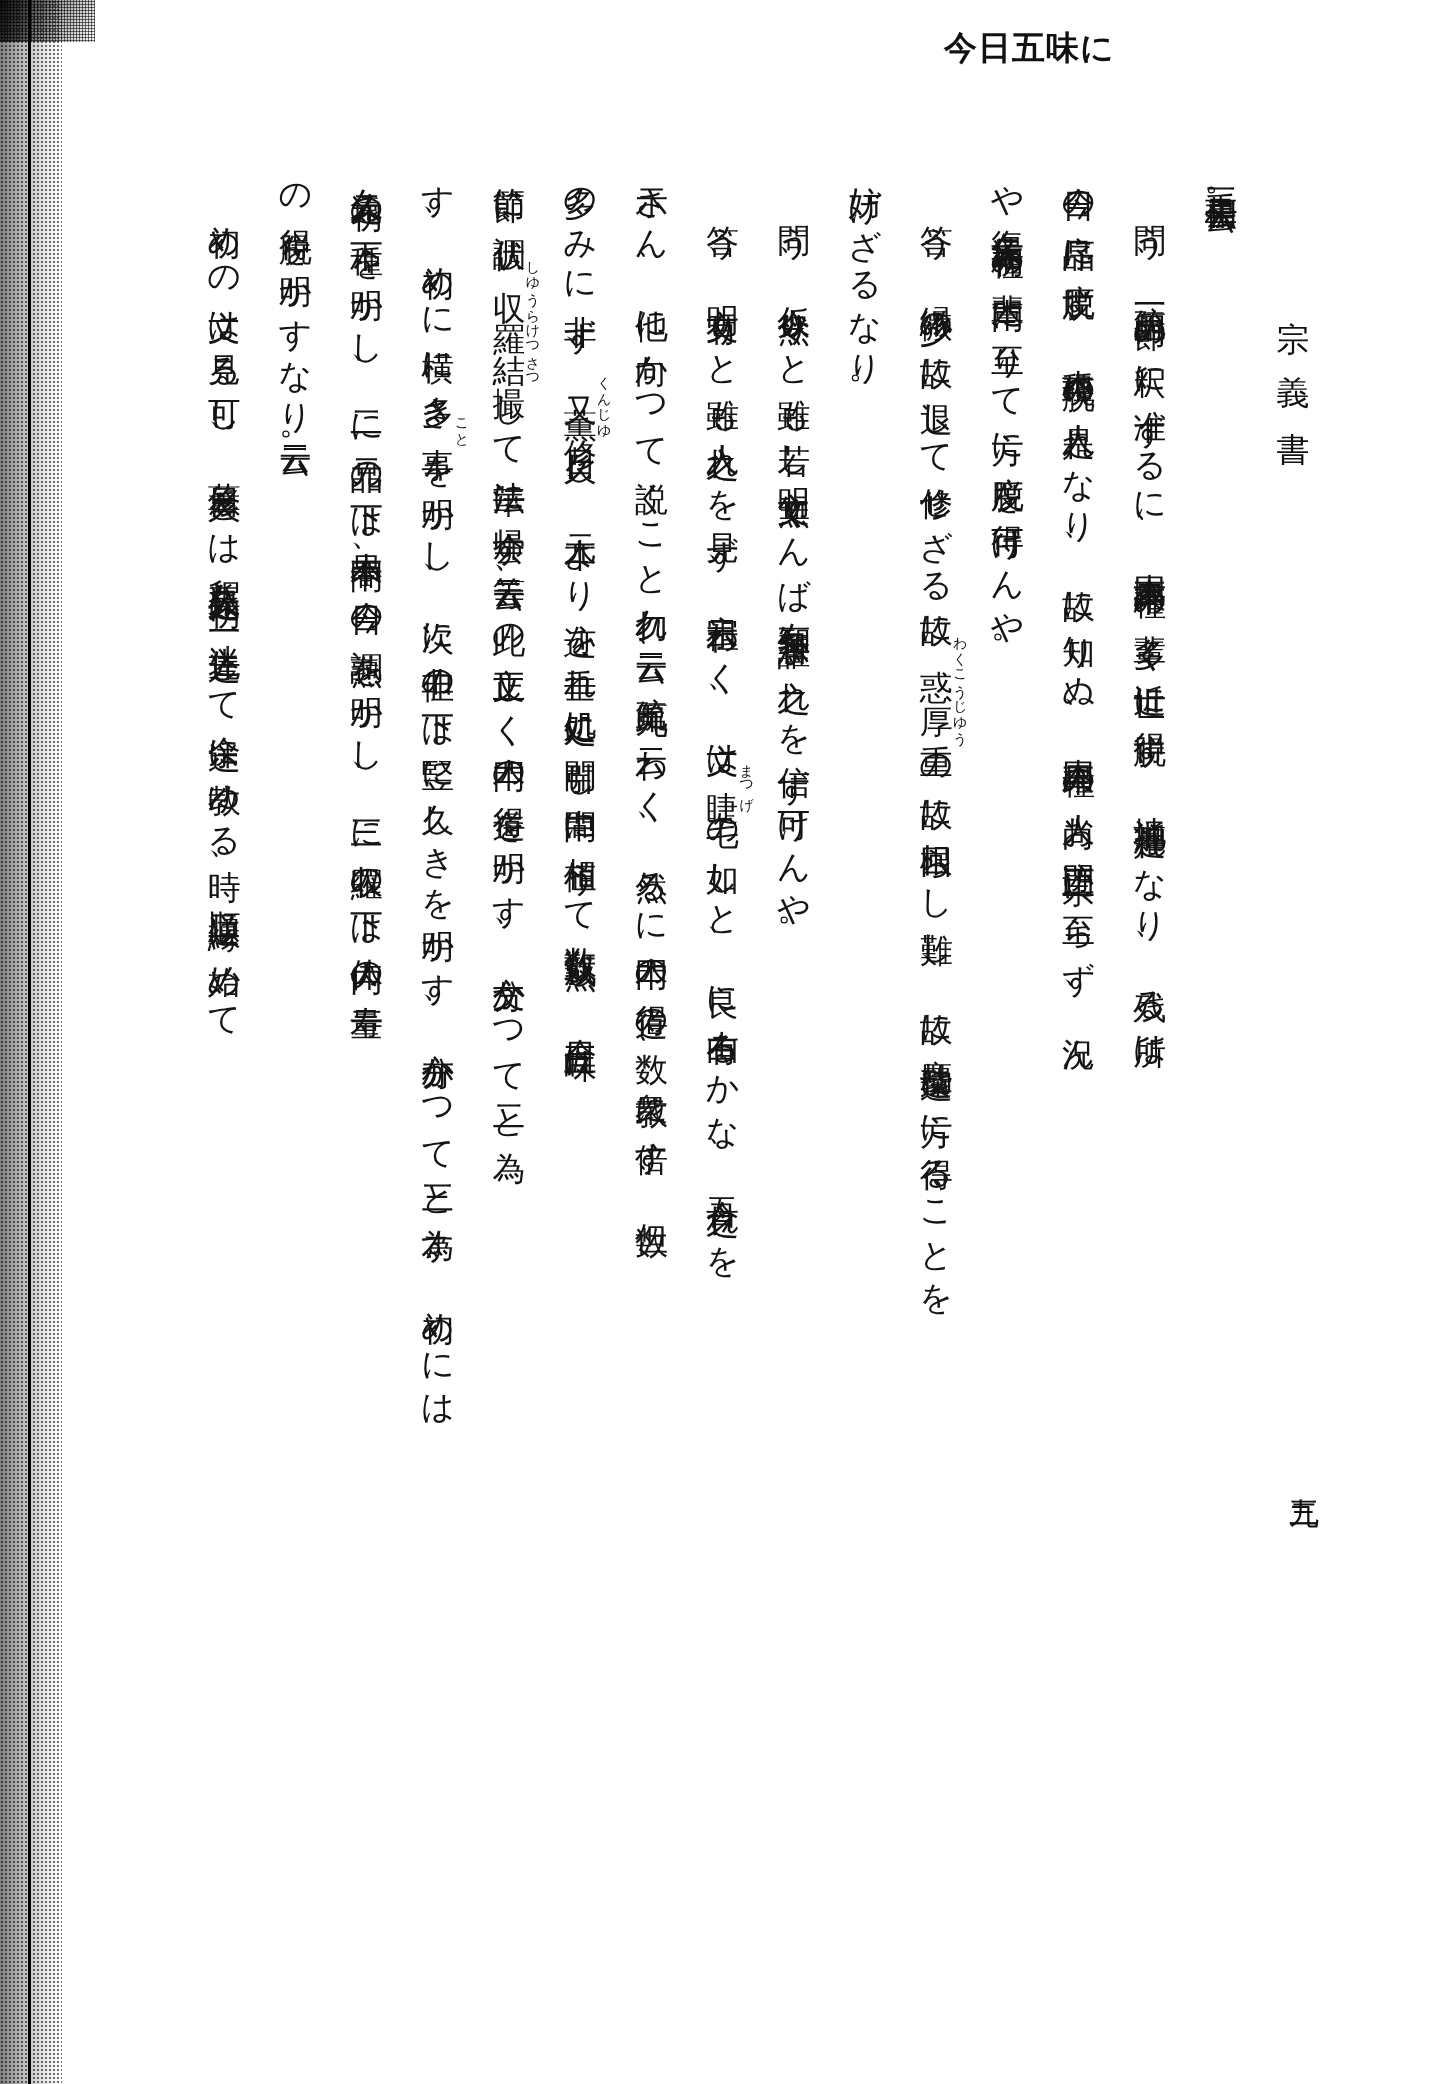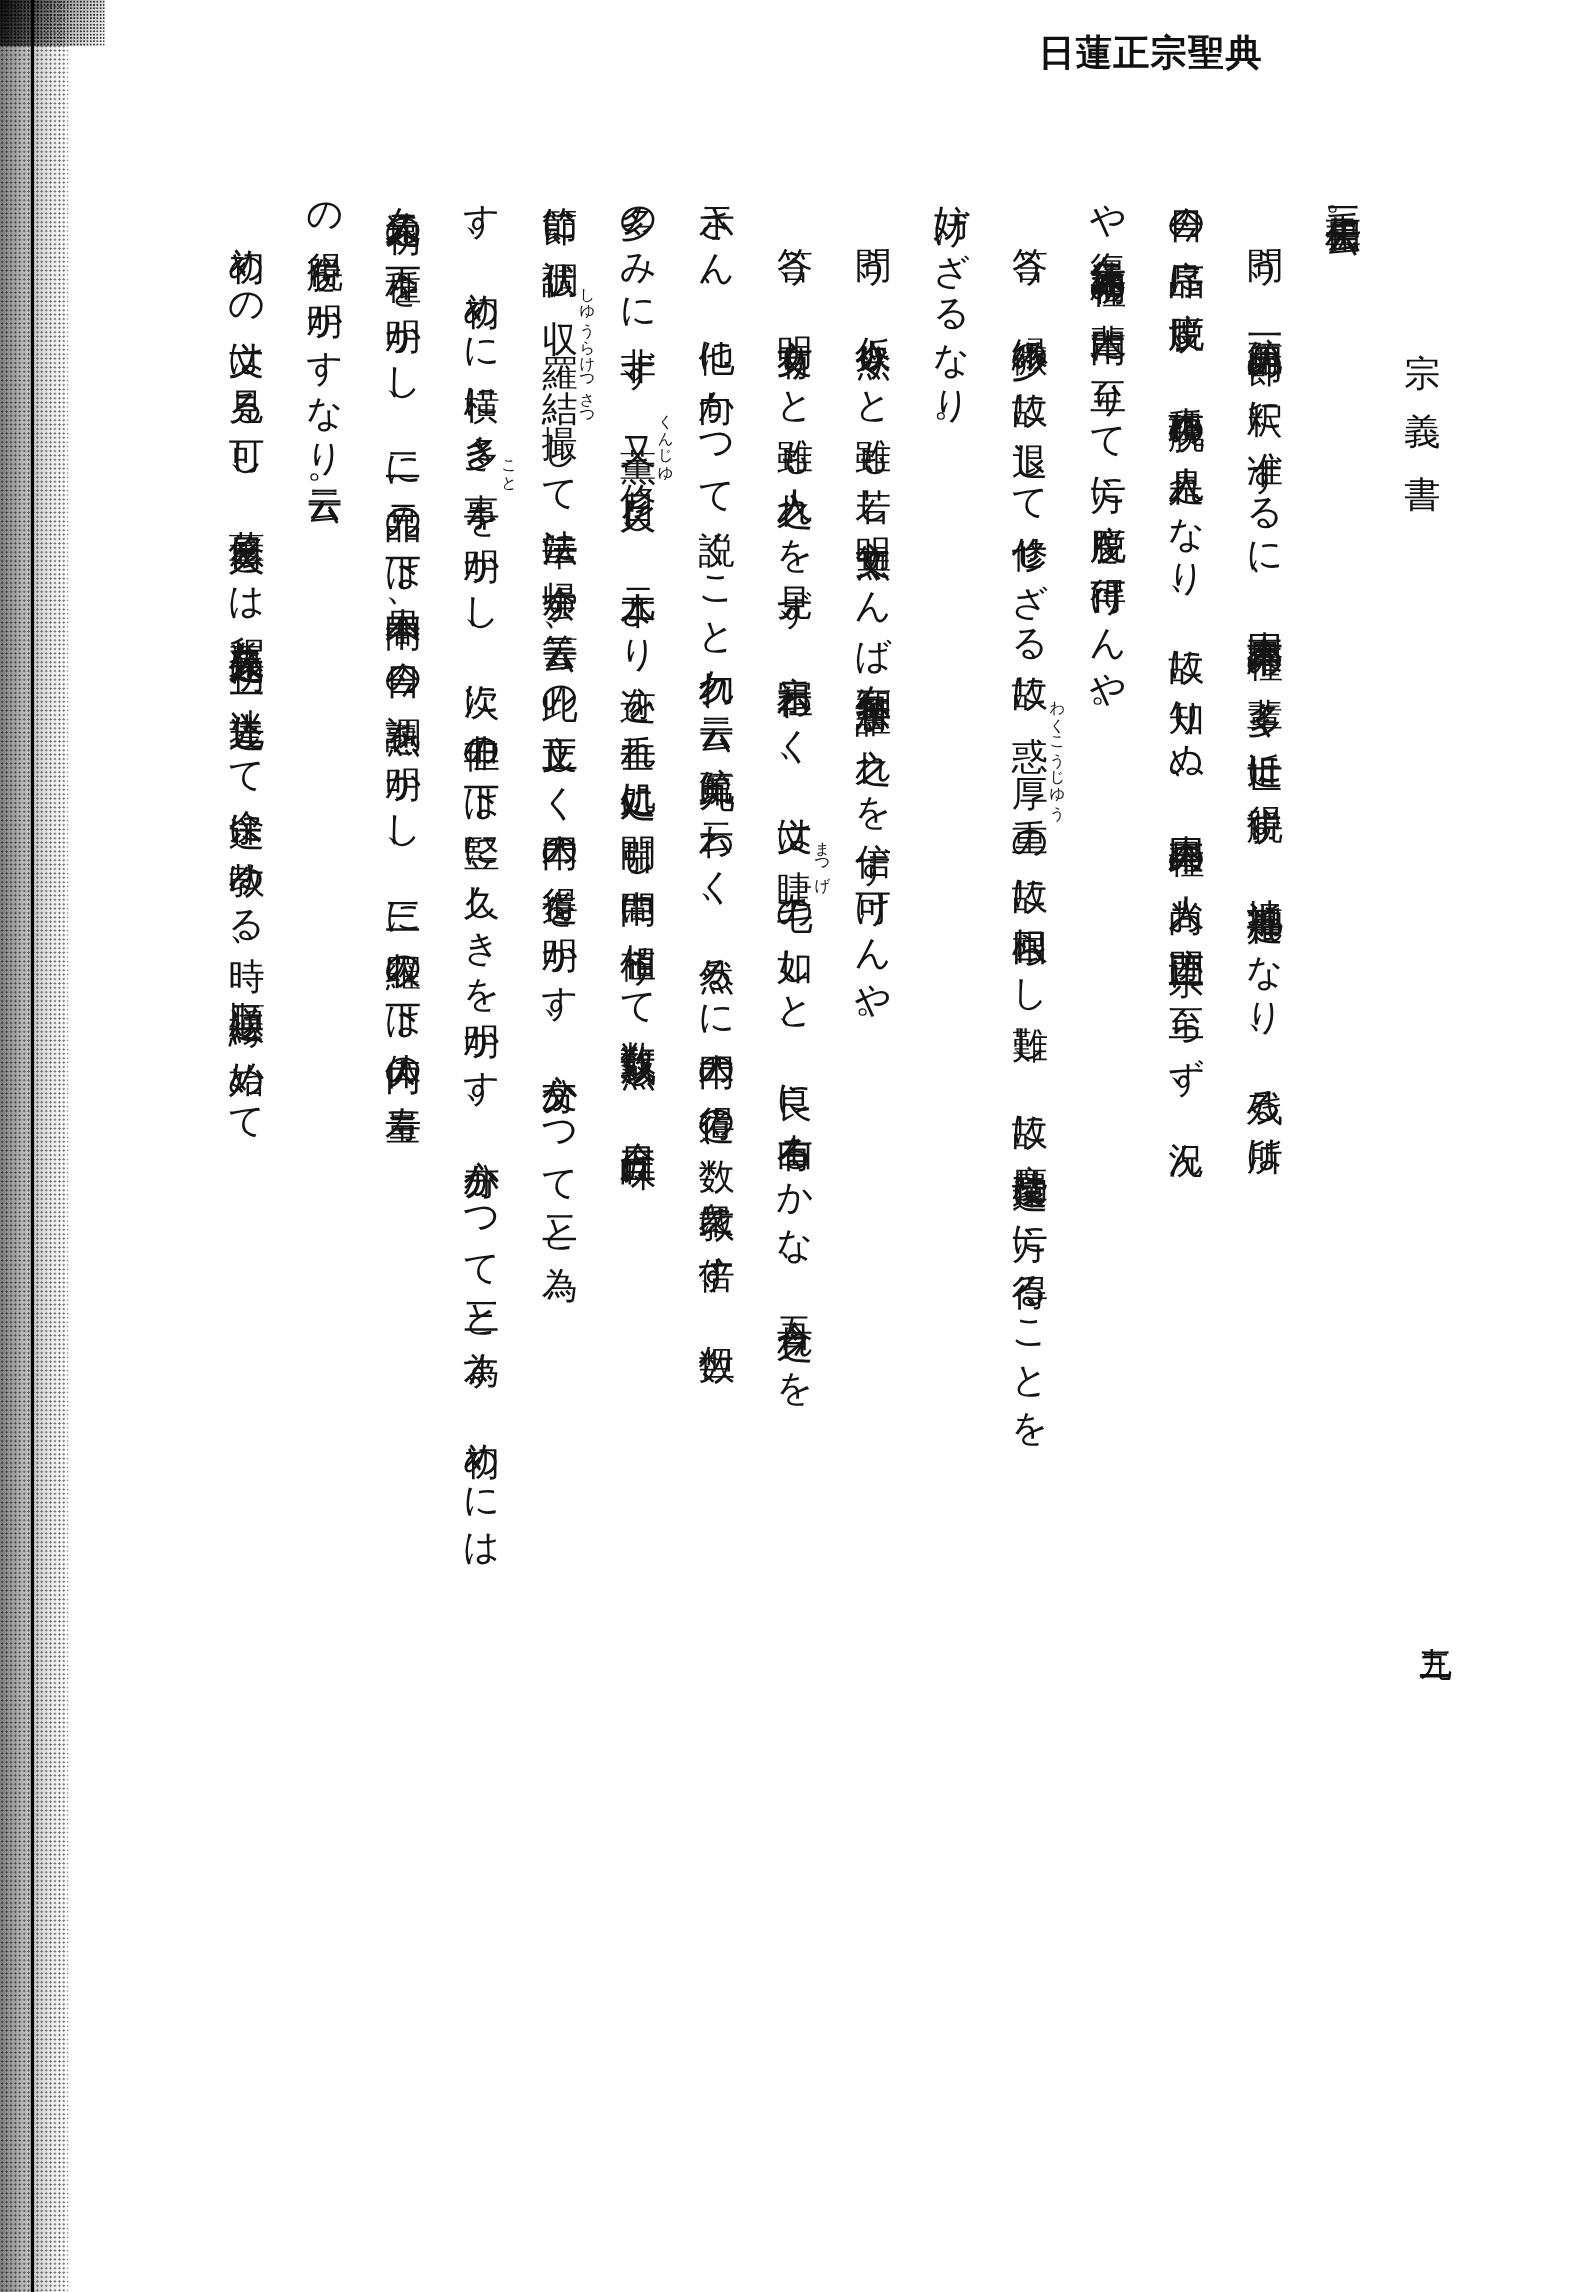--- a/index.html
+++ b/index.html
@@ -95,21 +95,21 @@
 </style>
 </head>
 <body>
 
 <div id="page">
 
   <div class="binding"></div>
   <div class="binding-line"></div>
   <div class="binding-top"></div>
 
-  <div class="running-title">日蓮正宗聖典</div>
+  <div class="running-title">今日五味に</div>
 
   <div class="section-header">宗義書</div>
 
   <div class="page-number">九三二</div>
 
   <div id="text-block">
       <div class="tcol" style="left: 1203px; top: 162px;">三重相伝云云。</div>
       <div class="tcol" style="left: 1131.8px; top: 199px;">問う、疏第一四節の釈に准ずるに、本因本果下種の輩多く近世に得脱す、地涌等是れなり、残る所は</div>
       <div class="tcol" style="left: 1060.6px; top: 162px;">今日の序品に度脱す、本種現脱の人是れなり、故に知りぬ、本因果種の人尚お迹門正宗に至らず、況ん</div>
       <div class="tcol" style="left: 989.4px; top: 162px;">や復久遠元初下種の輩本門に至りて方に度脱を得可けんや。</div>

